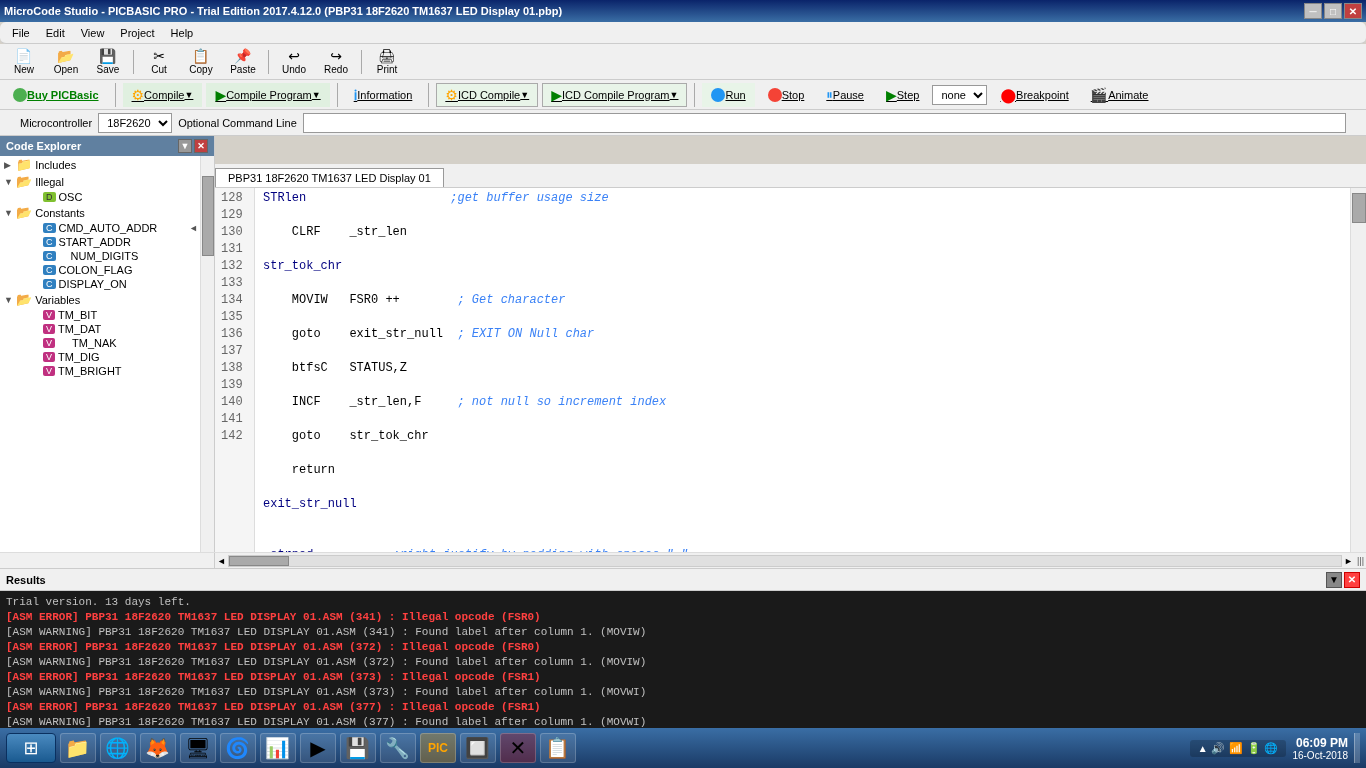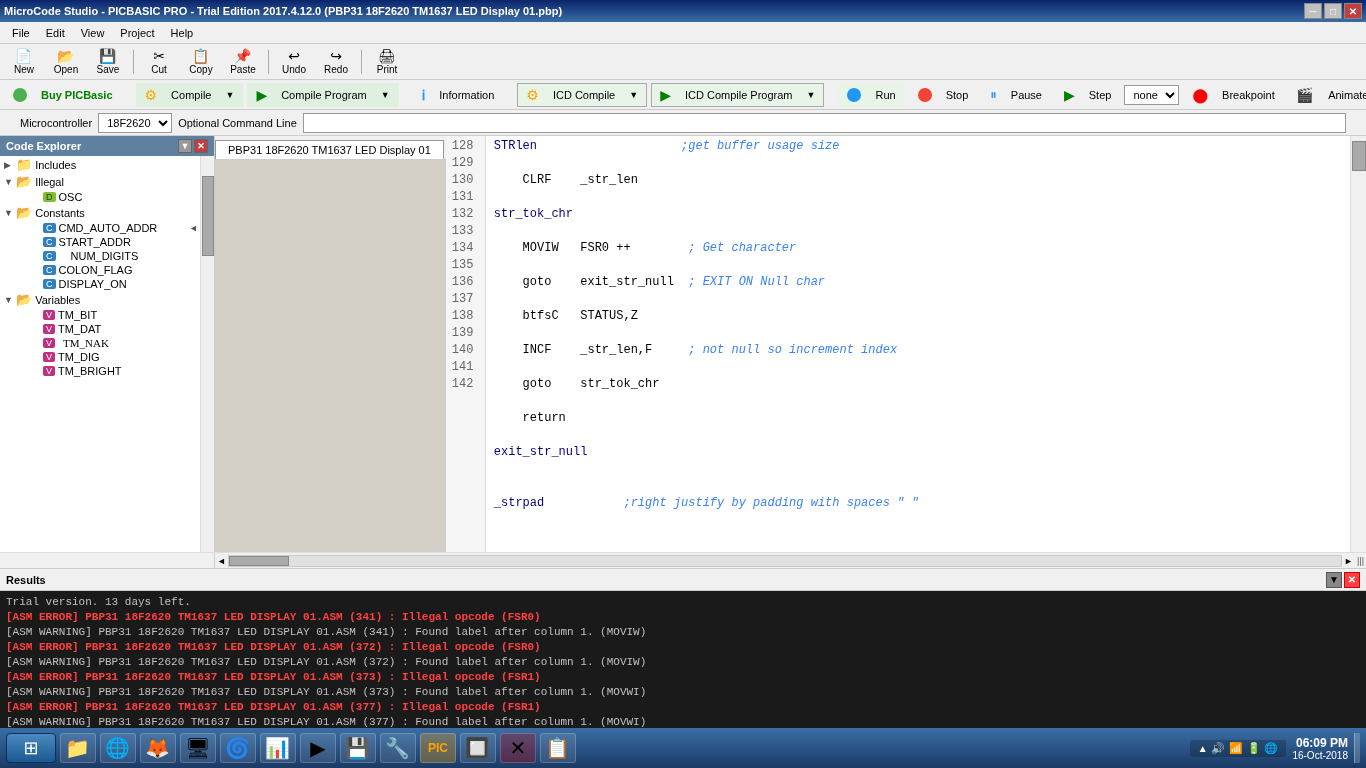--- a/index.html
+++ b/index.html
@@ -25,20 +25,21 @@
     #title-bar-controls span:last-child { background: #c04040; color: white; }
 
     
     #menu-bar {
       background: #f0f0f0;
       height: 22px;
       display: flex;
       align-items: center;
       padding: 0 4px;
       border-bottom: 1px solid #ccc;
+      border-radius: 6px;
     }
     #menu-bar span {
       padding: 2px 8px;
       cursor: pointer;
       font-size: 11px;
     }
 
     
     #toolbar {
       background: #f0f0f0;
@@ -61,23 +62,23 @@
     #toolbar2 {
       background: #f0f0f0;
       height: 30px;
       display: flex;
       align-items: center;
       padding: 0 4px;
       border-bottom: 1px solid #ccc;
       gap: 4px;
     }
     .tool2-btn {
-      display: flex; align-items: center; justify-content: center; gap: 14px;
+      display: flex; align-items: center; justify-content: center; gap: 0;
       padding: 2px 8px; cursor: pointer; border: 1px solid transparent;
-      font-size: 11px; height: 24px; background: #f0f0f0; white-space: nowrap;
+      font-size: 11px; height: 24px; background: #f0f0f0; white-space: nowrap; text-decoration: underline;
     }
     .tool2-dropdown { border: 1px solid #999; background: white; padding: 2px 4px; font-size: 11px; }
     .green-circle { width: 14px; height: 14px; background: #4caf50; border-radius: 50%; display: inline-block; }
     .blue-circle { width: 14px; height: 14px; background: #2196f3; border-radius: 50%; display: inline-block; }
     .red-circle { width: 14px; height: 14px; background: #f44336; border-radius: 50%; display: inline-block; }
     .pause-icon { color: #2196f3; font-size: 13px; }
     .icd-btn { background: #e8f4e8; border: 1px solid #aaa; }
     .run-btn { background: #e8f4e8; }
 
     
@@ -143,22 +144,23 @@
     .badge { font-size: 9px; background: #6080a0; color: white; padding: 0 3px; border-radius: 2px; margin-left: 3px; }
     .badge-c { background: #3080c0; }
     .badge-v { background: #c03080; }
     .badge-d { background: #80c030; color: #333; }
     .scrollbar-indicator { color: #555; font-size: 9px; }
 
     
     #editor-area {
       flex: 1;
       display: flex;
-      flex-direction: row;
+      flex-direction: column;
       overflow: hidden;
+      margin-top: 28px;
     }
     #tabs-bar {
       background: #f0f0f0;
       height: 24px;
       display: flex;
       align-items: flex-end;
       border-bottom: 1px solid #ccc;
     }
     .tab {
       padding: 3px 12px;
@@ -502,21 +504,21 @@
 
         <div class="tree-item level2">
           <span class="expander">&nbsp;</span>
           <span class="badge badge-v">V</span>
           <span style="margin-left:3px;">TM_DAT</span>
         </div>
 
         <div class="tree-item level2">
           <span class="expander">&nbsp;</span>
           <span class="badge badge-v">V</span>
-          <span style="margin-left:8px;font-family:Liberation Serif, serif;">TM_NAK</span>
+          <span style="margin-left:17px;">TM_NAK</span>
         </div>
 
         <div class="tree-item level2">
           <span class="expander">&nbsp;</span>
           <span class="badge badge-v">V</span>
           <span style="margin-left:3px;">TM_DIG</span>
         </div>
 
         <div class="tree-item level2">
           <span class="expander">&nbsp;</span>

